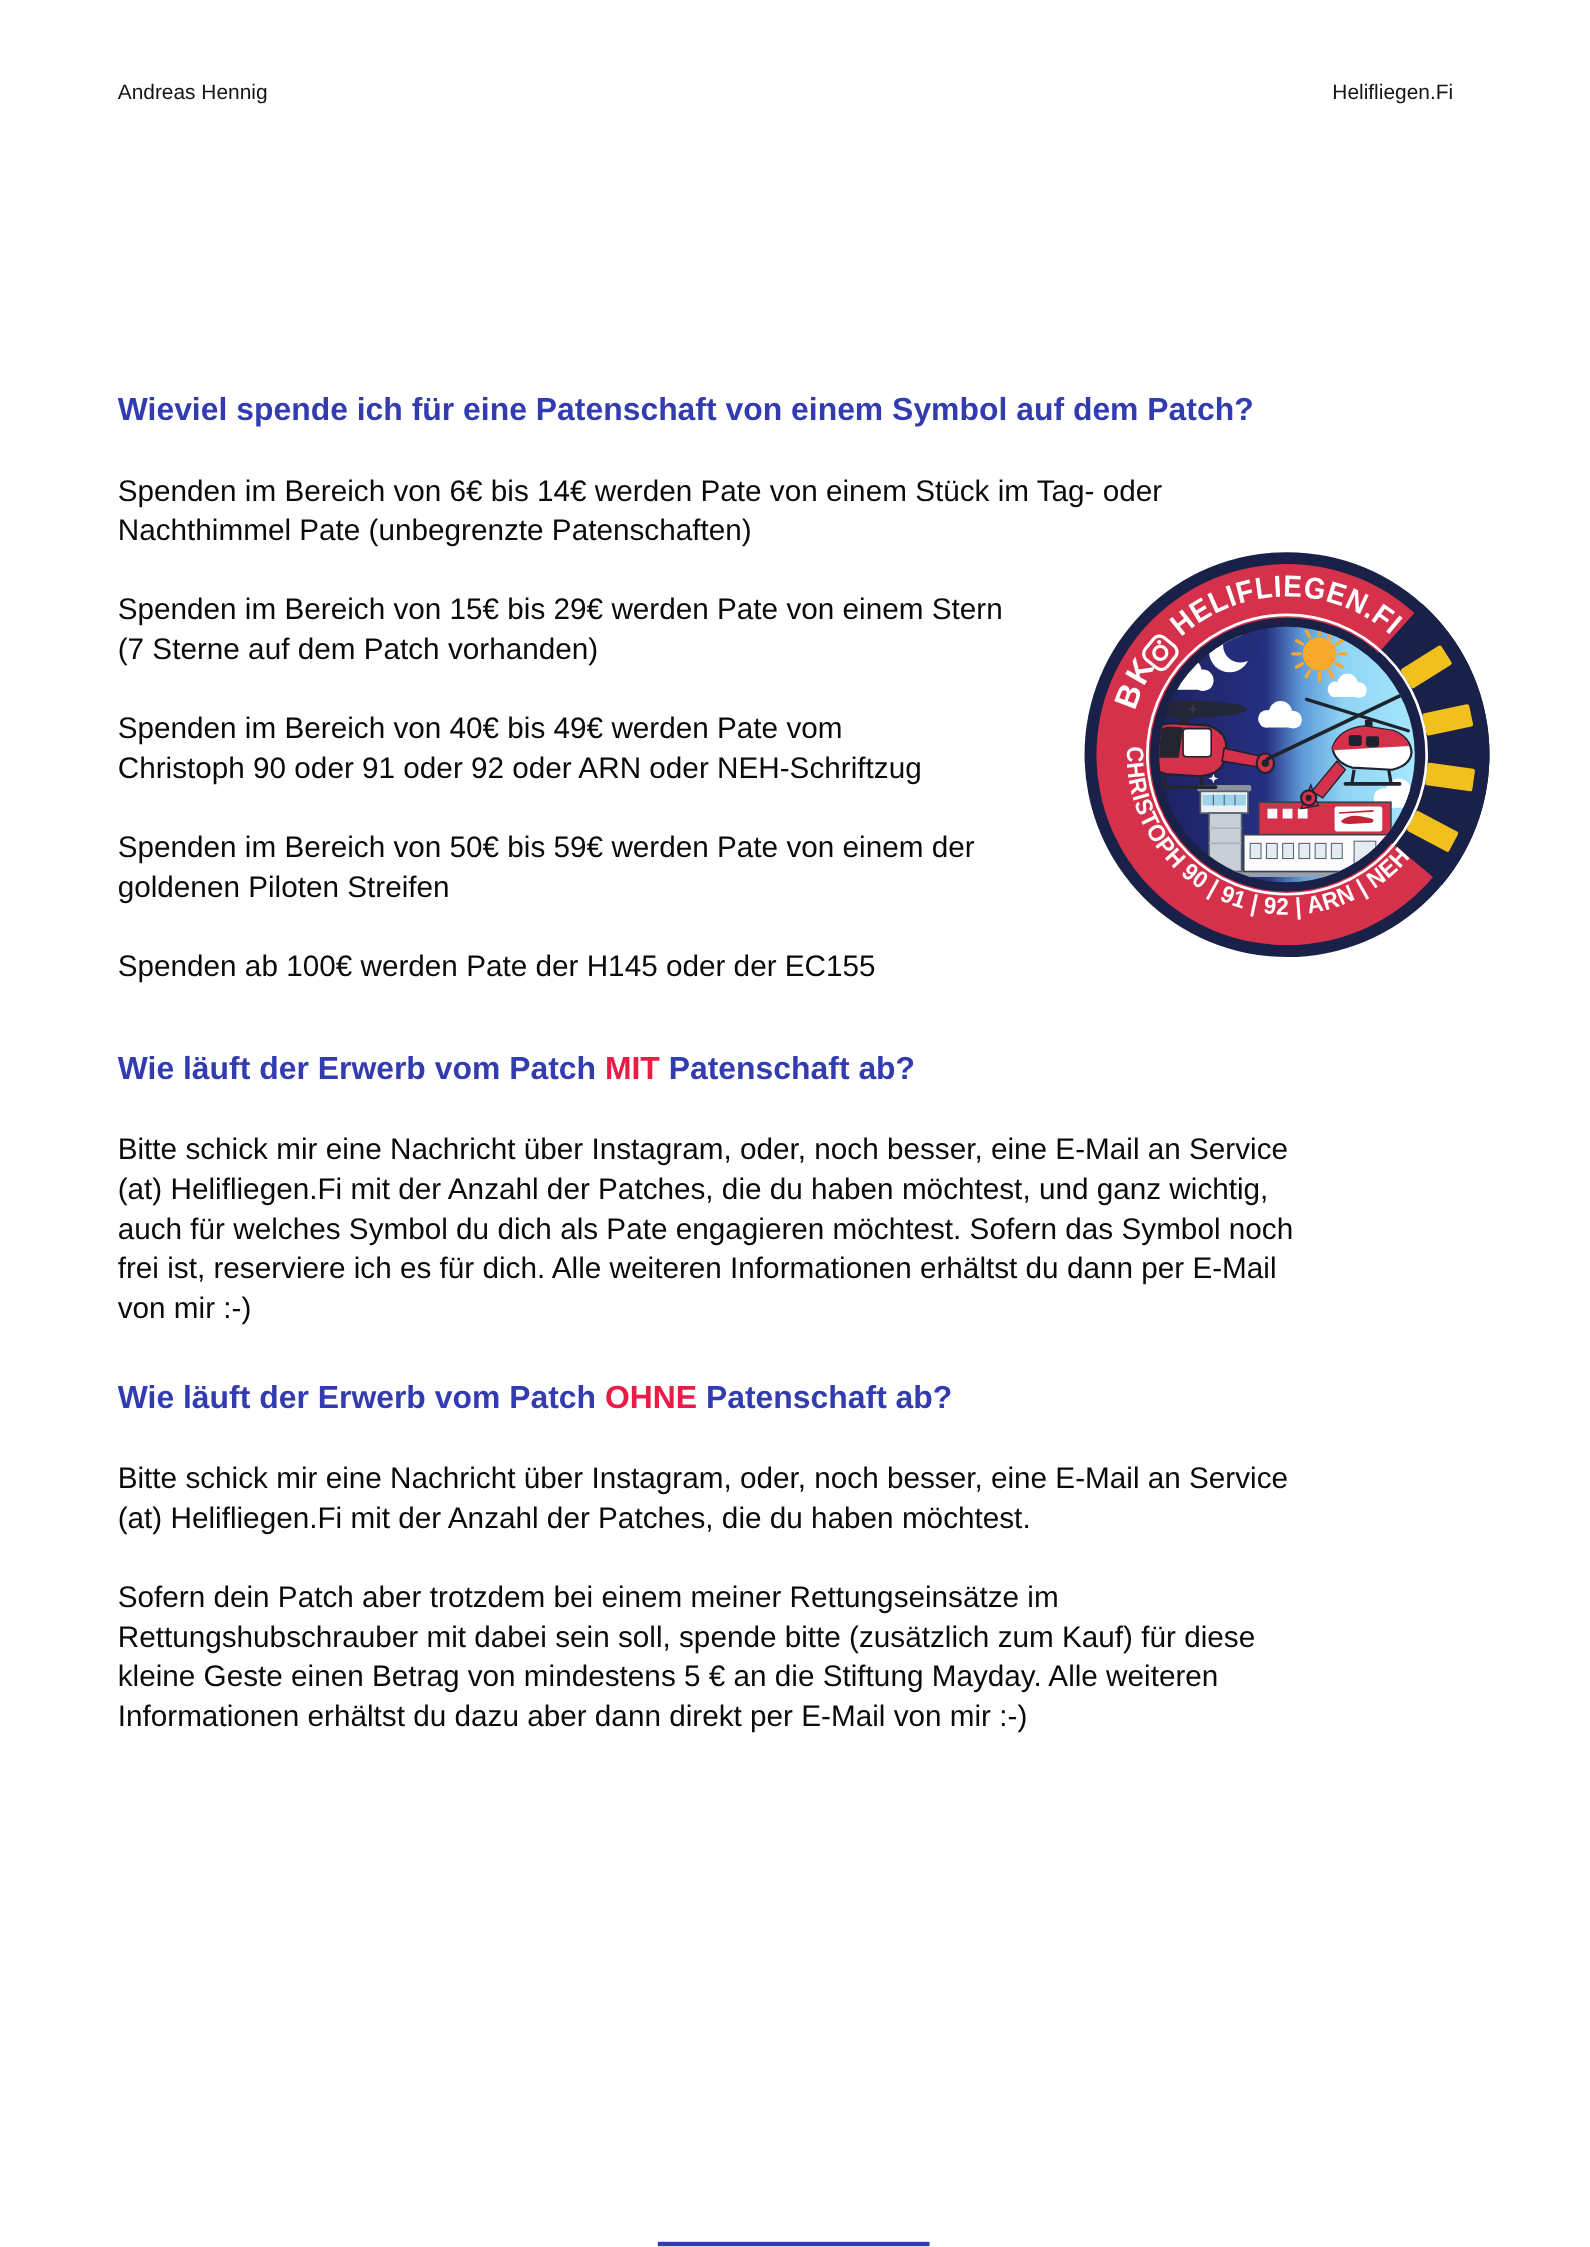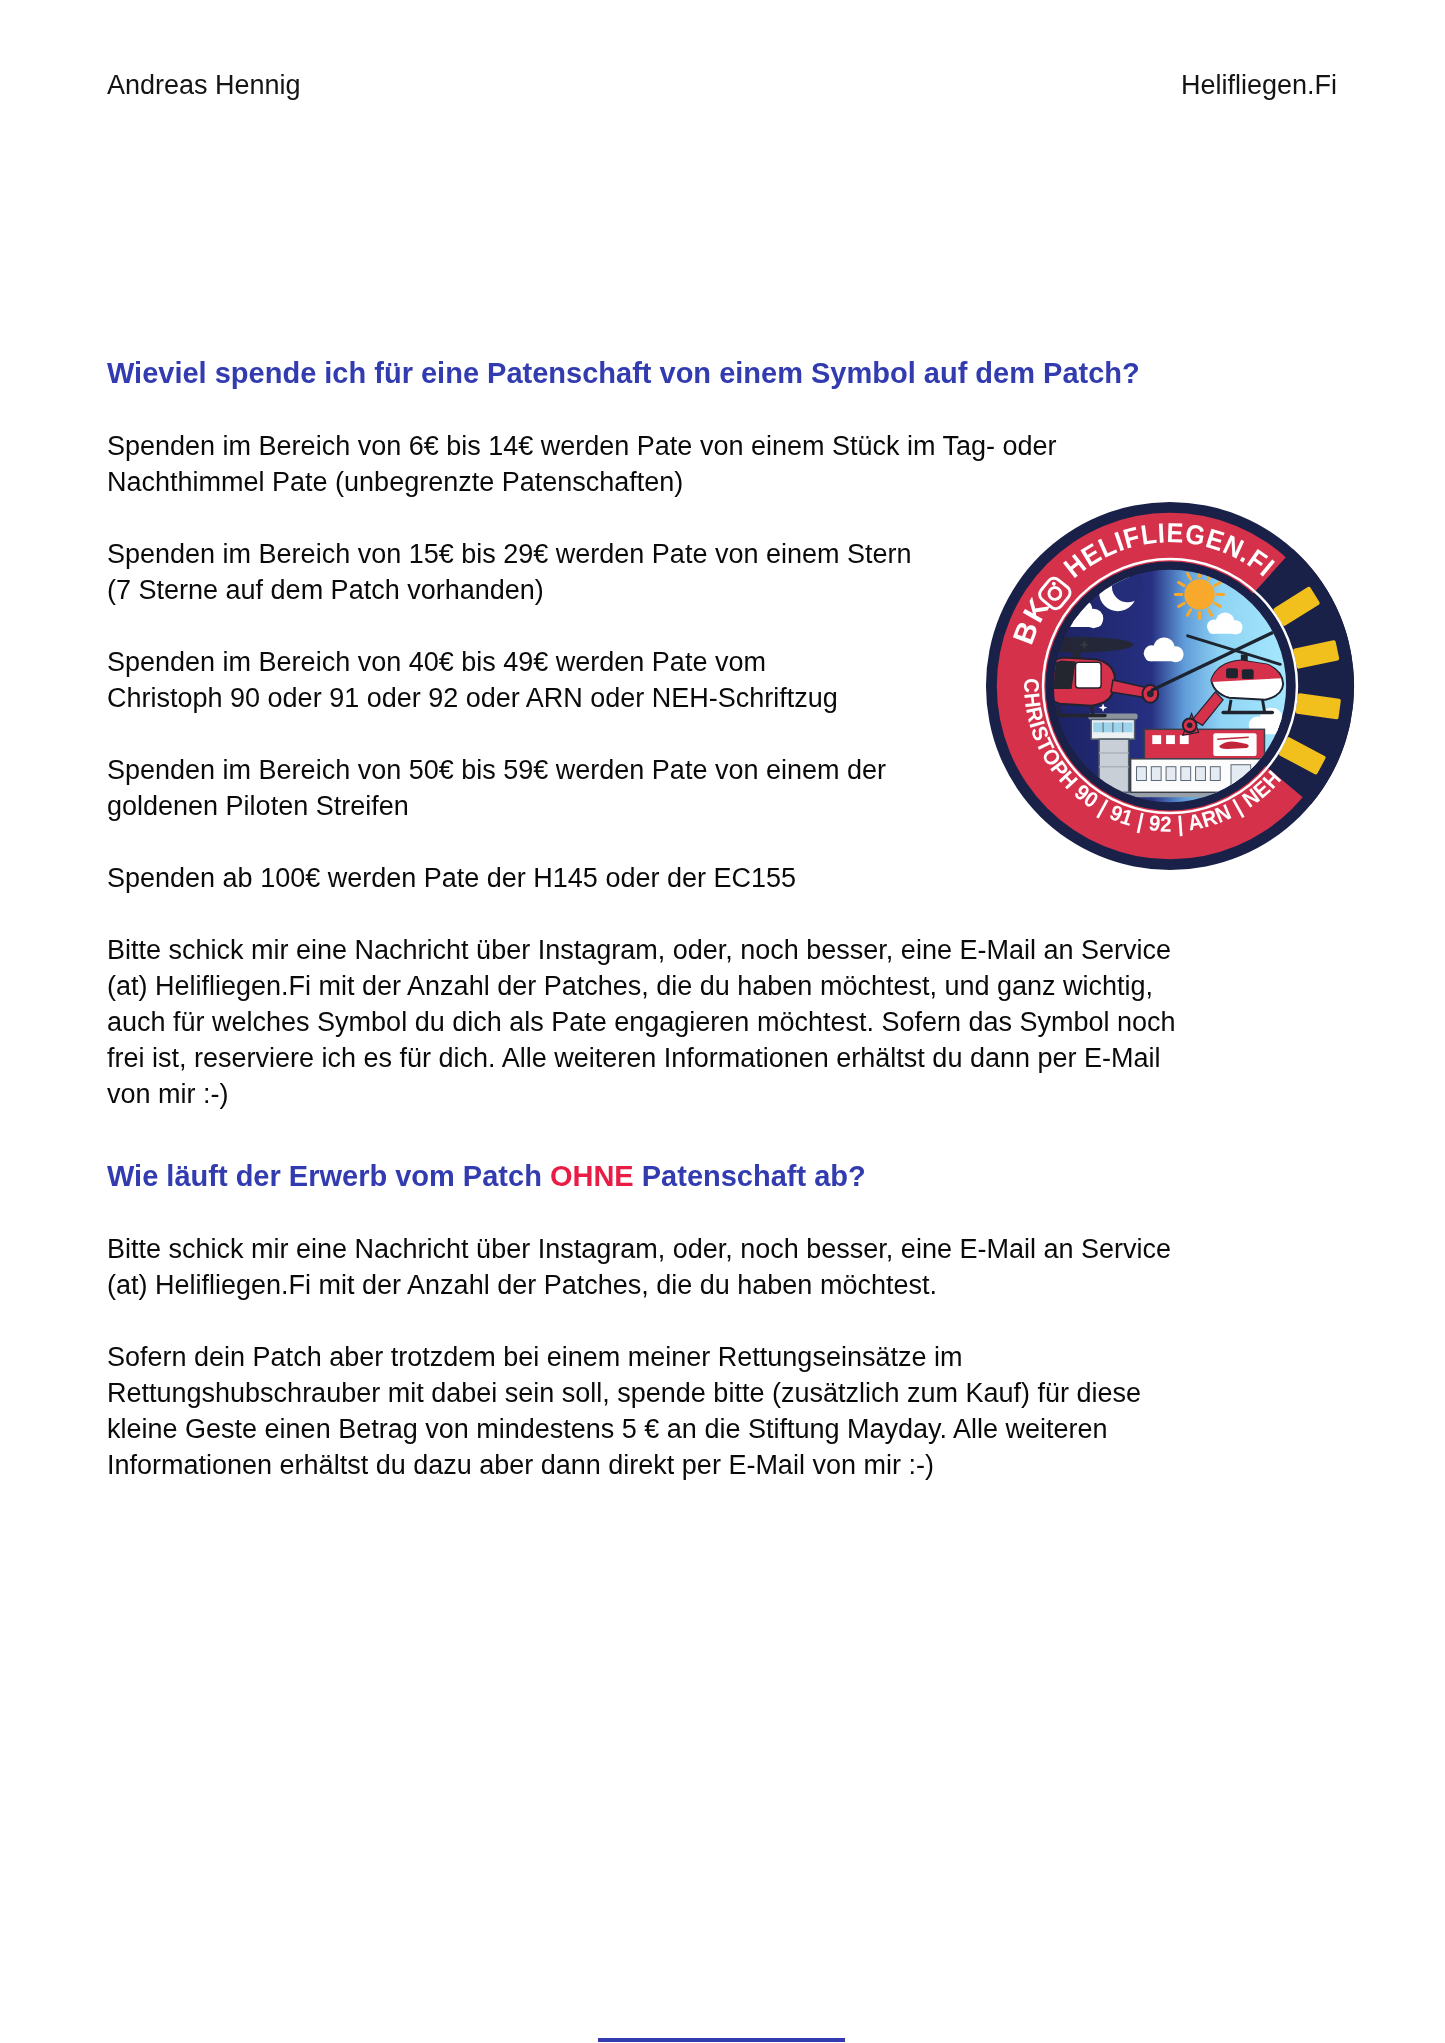--- a/index.html
+++ b/index.html
@@ -5,23 +5,23 @@
   html,body{margin:0;padding:0;background:#ffffff;}
   .page{
     position:relative;
     width:1445px;height:2043px;
     background:#ffffff;
     font-family:"Liberation Sans", sans-serif;
     color:var(--text,#0a0a0a);
     overflow:hidden;
   }
   .hdr{
-    position:absolute;left:107px;right:108px;top:70px;
+    position:absolute;left:107px;right:124px;top:70px;
     display:flex;justify-content:space-between;
-    font-size:27px;line-height:30px;color:#141414;
+    font-size:19px;line-height:30px;color:#141414;
   }
   .content{
     position:absolute;left:107px;top:357px;width:1232px;
   }
   .heading{
     font-size:29px;line-height:33px;font-weight:700;
     color:var(--heading,#323CB0);
     margin:0 0 38px 0;
   }
   .heading.mid{margin-top:60px;}
@@ -68,20 +68,21 @@
       <p class="body">Spenden im Bereich von 15€ bis 29€ werden Pate von einem Stern
 (7 Sterne auf dem Patch vorhanden)</p>
       <p class="body">Spenden im Bereich von 40€ bis 49€ werden Pate vom
 Christoph 90 oder 91 oder 92 oder ARN oder NEH-Schriftzug</p>
       <p class="body">Spenden im Bereich von 50€ bis 59€ werden Pate von einem der
 goldenen Piloten Streifen</p>
       <p class="body">Spenden ab 100€ werden Pate der H145 oder der EC155</p>
     </section>
 
     <section>
+      <h2 class="heading mid"><span>Wie läuft der Erwerb vom Patch </span><span class="accent">MIT</span><span> Patenschaft ab?</span></h2>
       <p class="body">Bitte schick mir eine Nachricht über Instagram, oder, noch besser, eine E-Mail an Service
 (at) Helifliegen.Fi mit der Anzahl der Patches, die du haben möchtest, und ganz wichtig,
 auch für welches Symbol du dich als Pate engagieren möchtest. Sofern das Symbol noch
 frei ist, reserviere ich es für dich. Alle weiteren Informationen erhältst du dann per E-Mail
 von mir :-)</p>
     </section>
 
     <section>
       <h2 class="heading third"><span>Wie läuft der Erwerb vom Patch </span><span class="accent">OHNE</span><span> Patenschaft ab?</span></h2>
       <p class="body">Bitte schick mir eine Nachricht über Instagram, oder, noch besser, eine E-Mail an Service

